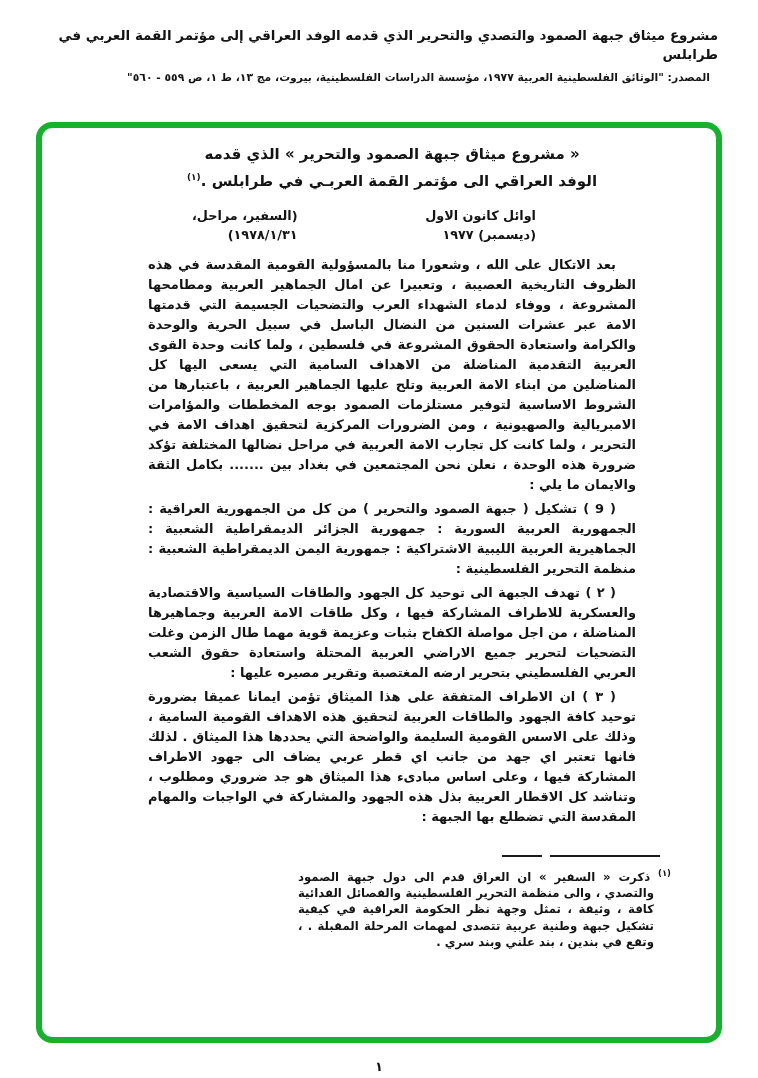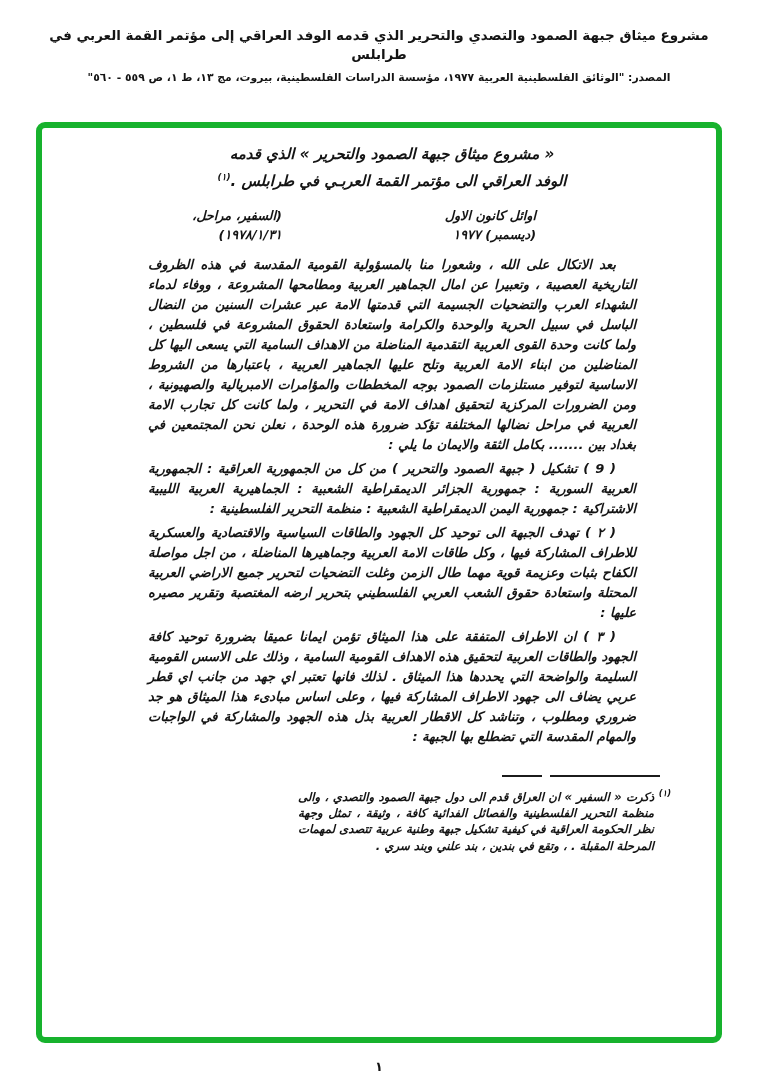--- a/index.html
+++ b/index.html
@@ -4,38 +4,37 @@
 <style>
   html,body{margin:0;padding:0;}
   body{
     width:758px;height:1078px;
     background:#ffffff;
     color:#141414;
     font-family:"DejaVu Sans",sans-serif;
     overflow:hidden;
   }
   
-  .page-header{ text-align:center; padding-top:26px; direction:rtl; }
+  .page-header{ text-align:right; padding-top:26px; direction:rtl; }
   .page-header .hdr-title{
     font-size:13.5px; font-weight:700; line-height:19px;
     padding:0 40px;
   }
   .page-header .hdr-source{
     font-size:10.8px; font-weight:700; line-height:15px;
     margin-top:6px; padding:0 48px;
   }
   
   .green-box{
     box-sizing:border-box;
     width:686px;height:921px;
     margin:37px 0 0 36px;
     border:6px solid #17b22d;
-    border-radius:9px;
+    border-radius:16px;
     overflow:hidden;
-    font-style:italic;
   }
   
   .main-col{
     direction:rtl;
     margin:15px 80px 0 106px;
   }
   .doc-title{
     text-align:center;
     font-weight:700;
     font-size:15px; line-height:23px;

